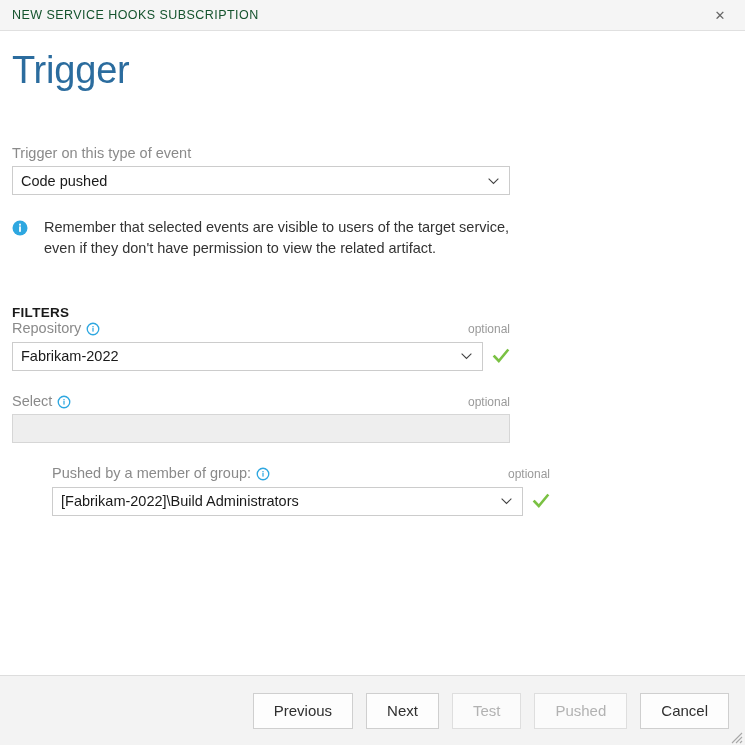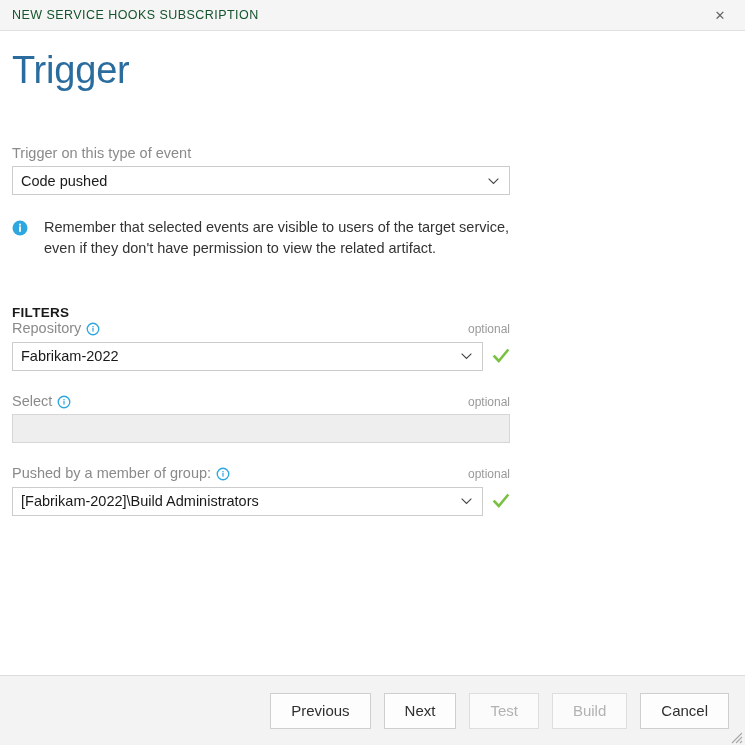--- a/index.html
+++ b/index.html
@@ -314,21 +314,21 @@
           </span>
           <span class="optional-tag">optional</span>
         </div>
         <div class="control-row">
           <div class="select-box disabled">
             <span></span>
           </div>
         </div>
       </div>
 
-      <div class="field" style="margin-top:22px;">
+      <div class="field" style="margin-top:22px;margin-left:40px;">
         <div class="field-label-row">
           <span class="field-label">
             <span>Pushed by a member of group:</span>
             <span class="info-icon-outline">
               <svg viewBox="0 0 16 16" width="14" height="14" aria-hidden="true">
                 <circle cx="8" cy="8" r="6.6" fill="#ffffff" stroke="#2ea7e0" stroke-width="1.5"></circle>
                 <rect x="7.3" y="6.8" width="1.4" height="4.2" fill="#2ea7e0"></rect>
                 <rect x="7.3" y="4.6" width="1.4" height="1.5" fill="#2ea7e0"></rect>
               </svg>
             </span>
@@ -352,21 +352,21 @@
         </div>
       </div>
 
     </div>
   </div>
 
   <div class="footer">
     <button class="btn">Previous</button>
     <button class="btn">Next</button>
     <button class="btn disabled" disabled="">Test</button>
-    <button class="btn disabled" disabled="">Build</button>
+    <button class="btn disabled" disabled="">Pushed</button>
     <button class="btn">Cancel</button>
     <span class="resize-grip">
       <svg viewBox="0 0 15 15" width="15" height="15" aria-hidden="true">
         <line x1="14" y1="4" x2="4" y2="14" stroke="#a8a8a8" stroke-width="1.1"></line>
         <line x1="14" y1="8" x2="8" y2="14" stroke="#a8a8a8" stroke-width="1.1"></line>
         <line x1="14" y1="12" x2="12" y2="14" stroke="#a8a8a8" stroke-width="1.1"></line>
       </svg>
     </span>
   </div>
 

